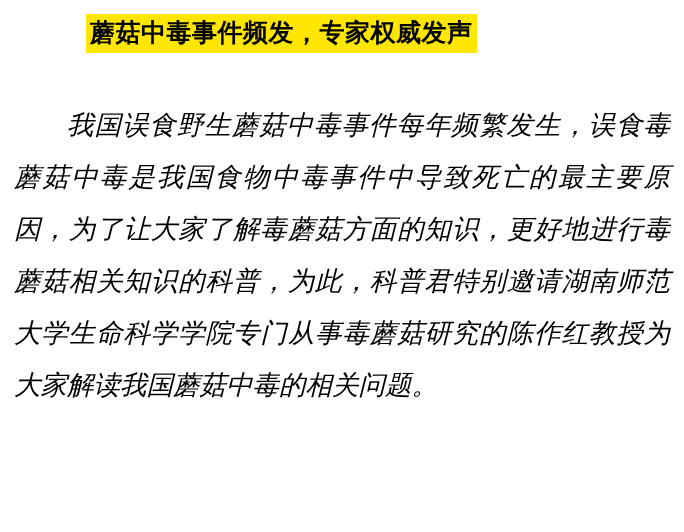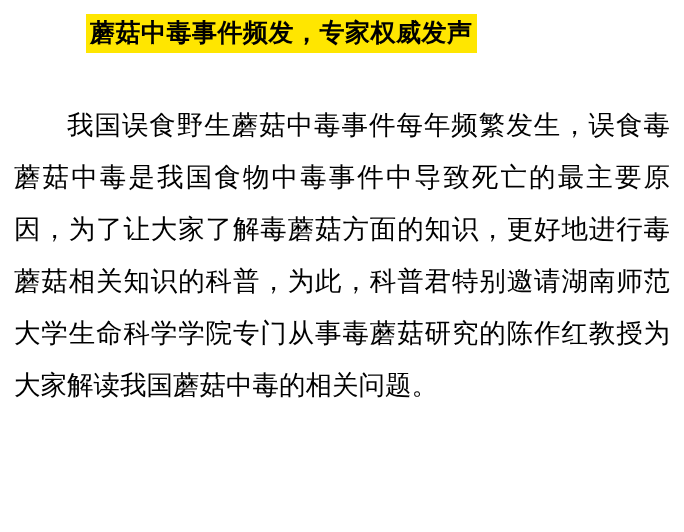--- a/index.html
+++ b/index.html
@@ -31,20 +31,21 @@
     font-weight: bold;
     font-size: 25px;
     line-height: 34px;
     letter-spacing: 0.5px;
     padding: 2px 4px 3px 4px;
     white-space: nowrap;
   }
   .body-block {
     margin-top: 46px;
     padding: 0 14px 0 14px;
+    font-style: italic;
   }
   .body-paragraph {
     color: #000000;
     font-size: 26.5px;
     line-height: 52px;
     text-align: justify;
     text-justify: inter-ideograph;
     text-indent: 2em;
     letter-spacing: 0px;
     word-break: break-all;

